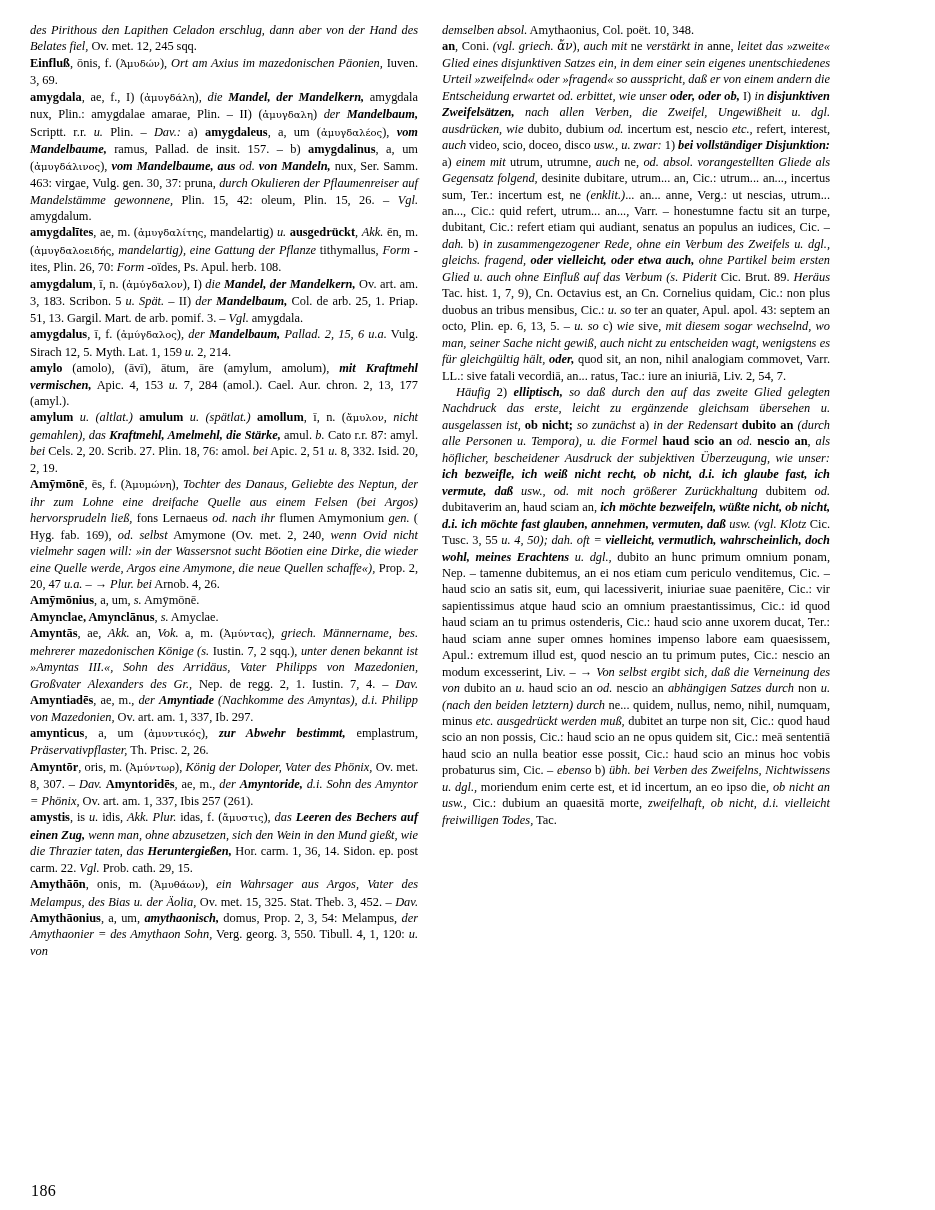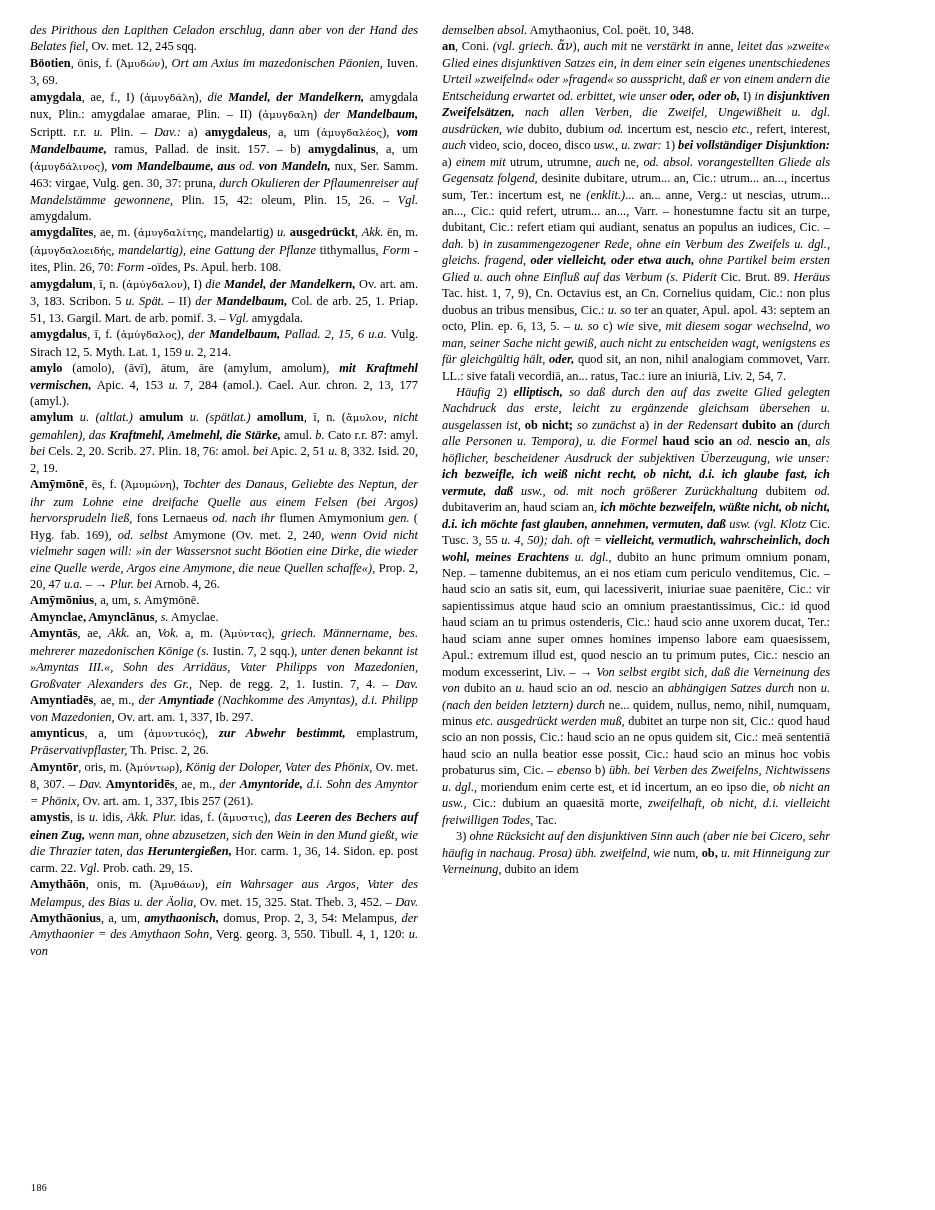--- a/index.html
+++ b/index.html
@@ -68,55 +68,54 @@
   }
   .gr-i {
     font-family: "DejaVu Serif", "Liberation Serif", serif;
     font-style: italic;
     font-size: 12px;
   }
   .pagenum {
     position: absolute;
     left: 31px;
     top: 1182px;
-    font-size: 10px;
+    font-size: 16px;
     font-family: "Liberation Serif", "DejaVu Serif", serif;
     color: #000;
     letter-spacing: 0.4px;
   }
 </style>
 </head>
 <body>
 
 <div id="page">
 
   <div class="columns">
 
     <div class="column" id="col-left">
         <p class="entry hang"><i>des Pirithous den Lapithen Celadon erschlug, dann aber von der Hand des Belates fiel,</i> Ov. met. 12, 245 sqq.</p>
-        <p class="entry hang"><b>Böotien</b>, ōnis, f. (<span class="gr">Ἀμυδών</span>), <i>Ort am Axius im mazedonischen Päonien,</i> Iuven. 3, 69.</p>
+        <p class="entry hang"><b>Einfluß</b>, ōnis, f. (<span class="gr">Ἀμυδών</span>), <i>Ort am Axius im mazedonischen Päonien,</i> Iuven. 3, 69.</p>
         <p class="entry hang"><b>amygdala</b>, ae, f., I) (<span class="gr">ἀμυγδάλη</span>), <i>die <b>Mandel, der Mandelkern,</b></i> amygdala nux, Plin.: amygdalae amarae, Plin. – II) (<span class="gr">ἀμυγδαλη</span>) <i>der <b>Mandelbaum,</b></i> Scriptt. r.r. <i>u.</i> Plin. – <i>Dav.:</i> a) <b>amygdaleus</b>, a, um (<span class="gr">ἀμυγδαλέος</span>), <b><i>vom Mandelbaume,</i></b> ramus, Pallad. de insit. 157. – b) <b>amygdalinus</b>, a, um (<span class="gr">ἀμυγδάλινος</span>), <b><i>vom Mandelbaume, aus</i></b> <i>od.</i> <b><i>von Mandeln,</i></b> nux, Ser. Samm. 463: virgae, Vulg. gen. 30, 37: pruna, <i>durch Okulieren der Pflaumenreiser auf Mandelstämme gewonnene,</i> Plin. 15, 42: oleum, Plin. 15, 26. – <i>Vgl.</i> amygdalum.</p>
         <p class="entry hang"><b>amygdalītes</b>, ae, m. (<span class="gr">ἀμυγδαλίτης</span>, mandelartig) <i>u.</i> <b>ausgedrückt</b>, <i>Akk.</i> ēn, m. (<span class="gr">ἀμυγδαλοειδής</span>, <i>mandelartig), eine Gattung der Pflanze</i> tithymallus, <i>Form</i> -ites, Plin. 26, 70: <i>Form</i> -oïdes, Ps. Apul. herb. 108.</p>
         <p class="entry hang"><b>amygdalum</b>, ī, n. (<span class="gr">ἀμύγδαλον</span>), I) <i>die <b>Mandel, der Mandelkern,</b></i> Ov. art. am. 3, 183. Scribon. 5 <i>u. Spät.</i> – II) <i>der <b>Mandelbaum,</b></i> Col. de arb. 25, 1. Priap. 51, 13. Gargil. Mart. de arb. pomif. 3. – <i>Vgl.</i> amygdala.</p>
         <p class="entry hang"><b>amygdalus</b>, ī, f. (<span class="gr">ἀμύγδαλος</span>), <i>der <b>Mandelbaum,</b> Pallad. 2, 15, 6 u.a.</i> Vulg. Sirach 12, 5. Myth. Lat. 1, 159 <i>u.</i> 2, 214.</p>
         <p class="entry hang"><b>amylo</b> (amolo), (āvī), ātum, āre (amylum, amolum), <b><i>mit Kraftmehl vermischen,</i></b> Apic. 4, 153 <i>u.</i> 7, 284 (amol.). Cael. Aur. chron. 2, 13, 177 (amyl.).</p>
         <p class="entry hang"><b>amylum</b> <i>u. (altlat.)</i> <b>amulum</b> <i>u. (spätlat.)</i> <b>amollum</b>, ī, n. (<span class="gr">ἄμυλον</span>, <i>nicht gemahlen), das</i> <b><i>Kraftmehl, Amelmehl, die Stärke,</i></b> amul. <i>b.</i> Cato r.r. 87: amyl. <i>bei</i> Cels. 2, 20. Scrib. 27. Plin. 18, 76: amol. <i>bei</i> Apic. 2, 51 <i>u.</i> 8, 332. Isid. 20, 2, 19.</p>
         <p class="entry hang"><b>Amȳmōnē</b>, ēs, f. (<span class="gr">Ἀμυμώνη</span>), <i>Tochter des Danaus, Geliebte des Neptun, der ihr zum Lohne eine dreifache Quelle aus einem Felsen (bei Argos) hervorsprudeln ließ,</i> fons Lernaeus <i>od. nach ihr</i> flumen Amymonium <i>gen.</i> ( Hyg. fab. 169), <i>od. selbst</i> Amymone (Ov. met. 2, 240, <i>wenn Ovid nicht vielmehr sagen will: »in der Wassersnot sucht Böotien eine Dirke, die wieder eine Quelle werde, Argos eine Amymone, die neue Quellen schaffe«),</i> Prop. 2, 20, 47 <i>u.a.</i> – → <i>Plur. bei</i> Arnob. 4, 26.</p>
         <p class="entry hang"><b>Amȳmōnius</b>, a, um, <i>s.</i> Amȳmōnē.</p>
         <p class="entry hang"><b>Amynclae, Amynclānus</b>, <i>s.</i> Amyclae.</p>
         <p class="entry hang"><b>Amyntās</b>, ae, <i>Akk.</i> an, <i>Vok.</i> a, m. (<span class="gr">Ἀμύντας</span>), <i>griech. Männername, bes. mehrerer mazedonischen Könige (s.</i> Iustin. 7, 2 sqq.), <i>unter denen bekannt ist »Amyntas III.«, Sohn des Arridäus, Vater Philipps von Mazedonien, Großvater Alexanders des Gr.,</i> Nep. de regg. 2, 1. Iustin. 7, 4. – <i>Dav.</i> <b>Amyntiadēs</b>, ae, m., <i>der <b>Amyntiade</b> (Nachkomme des Amyntas), d.i. Philipp von Mazedonien,</i> Ov. art. am. 1, 337, Ib. 297.</p>
         <p class="entry hang"><b>amynticus</b>, a, um (<span class="gr">ἀμυντικός</span>), <b><i>zur Abwehr bestimmt,</i></b> emplastrum, <i>Präservativpflaster,</i> Th. Prisc. 2, 26.</p>
         <p class="entry hang"><b>Amyntōr</b>, oris, m. (<span class="gr">Ἀμύντωρ</span>), <i>König der Doloper, Vater des Phönix,</i> Ov. met. 8, 307. – <i>Dav.</i> <b>Amyntoridēs</b>, ae, m., <i>der <b>Amyntoride,</b> d.i. Sohn des Amyntor = Phönix,</i> Ov. art. am. 1, 337, Ibis 257 (261).</p>
         <p class="entry hang"><b>amystis</b>, is <i>u.</i> idis, <i>Akk. Plur.</i> idas, f. (<span class="gr">ἄμυστις</span>), <i>das <b>Leeren des Bechers auf einen Zug,</b> wenn man, ohne abzusetzen, sich den Wein in den Mund gießt, wie die Thrazier taten, das <b>Heruntergießen,</b></i> Hor. carm. 1, 36, 14. Sidon. ep. post carm. 22. <i>Vgl.</i> Prob. cath. 29, 15.</p>
         <p class="entry hang"><b>Amythāōn</b>, onis, m. (<span class="gr">Ἀμυθάων</span>), <i>ein Wahrsager aus Argos, Vater des Melampus, des Bias u. der Äolia,</i> Ov. met. 15, 325. Stat. Theb. 3, 452. – <i>Dav.</i> <b>Amythāonius</b>, a, um, <b><i>amythaonisch,</i></b> domus, Prop. 2, 3, 54: Melampus, <i>der Amythaonier = des Amythaon Sohn,</i> Verg. georg. 3, 550. Tibull. 4, 1, 120: <i>u. von</i></p>
       </div>
     <div class="column" id="col-right">
         <p class="entry hang"><i>demselben absol.</i> Amythaonius, Col. poët. 10, 348.</p>
         <p class="entry hang"><b>an</b>, Coni. <i>(vgl. griech.</i> <span class="gr-i">ἄν</span>), <i>auch mit</i> ne <i>verstärkt in</i> anne, <i>leitet das »zweite« Glied eines disjunktiven Satzes ein, in dem einer sein eigenes unentschiedenes Urteil »zweifelnd« oder »fragend« so ausspricht, daß er von einem andern die Entscheidung erwartet od. erbittet, wie unser <b>oder, oder ob,</b></i> I) <i>in <b>disjunktiven Zweifelsätzen,</b> nach allen Verben, die Zweifel, Ungewißheit u. dgl. ausdrücken, wie</i> dubito, dubium <i>od.</i> incertum est, nescio <i>etc.,</i> refert, interest, <i>auch</i> video, scio, doceo, disco <i>usw., u. zwar:</i> 1) <b><i>bei vollständiger Disjunktion:</i></b> a) <i>einem mit</i> utrum, utrumne, <i>auch</i> ne, <i>od. absol. vorangestellten Gliede als Gegensatz folgend,</i> desinite dubitare, utrum... an, Cic.: utrum... an..., incertus sum, Ter.: incertum est, ne <i>(enklit.)</i>... an... anne, Verg.: ut nescias, utrum... an..., Cic.: quid refert, utrum... an..., Varr. – honestumne factu sit an turpe, dubitant, Cic.: refert etiam qui audiant, senatus an populus an iudices, Cic. – <i>dah.</i> b) <i>in zusammengezogener Rede, ohne ein Verbum des Zweifels u. dgl., gleichs. fragend,</i> <b><i>oder vielleicht, oder etwa auch,</i></b> <i>ohne Partikel beim ersten Glied u. auch ohne Einfluß auf das Verbum (s. Piderit</i> Cic. Brut. 89. <i>Heräus</i> Tac. hist. 1, 7, 9), Cn. Octavius est, an Cn. Cornelius quidam, Cic.: non plus duobus an tribus mensibus, Cic.: <i>u. so</i> ter an quater, Apul. apol. 43: septem an octo, Plin. ep. 6, 13, 5. – <i>u. so</i> c) <i>wie</i> sive, <i>mit diesem sogar wechselnd, wo man, seiner Sache nicht gewiß, auch nicht zu entscheiden wagt, wenigstens es für gleichgültig hält,</i> <b><i>oder,</i></b> quod sit, an non, nihil analogiam commovet, Varr. LL.: sive fatali vecordiā, an... ratus, Tac.: iure an iniuriā, Liv. 2, 54, 7.</p>
         <p class="entry indent-first"><i>Häufig</i> 2) <b><i>elliptisch,</i></b> <i>so daß durch den auf das zweite Glied gelegten Nachdruck das erste, leicht zu ergänzende gleichsam übersehen u. ausgelassen ist,</i> <b>ob nicht;</b> <i>so zunächst</i> a) <i>in der Redensart</i> <b>dubito an</b> <i>(durch alle Personen u. Tempora), u. die Formel</i> <b>haud scio an</b> <i>od.</i> <b>nescio an</b>, <i>als höflicher, bescheidener Ausdruck der subjektiven Überzeugung, wie unser:</i> <b><i>ich bezweifle, ich weiß nicht recht, ob nicht, d.i. ich glaube fast, ich vermute, daß</i></b> <i>usw., od. mit noch größerer Zurückhaltung</i> dubitem <i>od.</i> dubitaverim an, haud sciam an, <b><i>ich möchte bezweifeln, wüßte nicht, ob nicht, d.i. ich möchte fast glauben, annehmen, vermuten, daß</i></b> <i>usw. (vgl. Klotz</i> Cic. Tusc. 3, 55 <i>u. 4, 50); dah. oft = <b>vielleicht, vermutlich, wahrscheinlich, doch wohl, meines Erachtens</b> u. dgl.,</i> dubito an hunc primum omnium ponam, Nep. – tamenne dubitemus, an ei nos etiam cum periculo venditemus, Cic. – haud scio an satis sit, eum, qui lacessiverit, iniuriae suae paenitēre, Cic.: vir sapientissimus atque haud scio an omnium praestantissimus, Cic.: id quod haud sciam an tu primus ostenderis, Cic.: haud scio anne uxorem ducat, Ter.: haud sciam anne super omnes homines impenso labore eam quaesissem, Apul.: extremum illud est, quod nescio an tu primum putes, Cic.: nescio an modum excesserint, Liv. – → <i>Von selbst ergibt sich, daß die Verneinung des von</i> dubito an <i>u.</i> haud scio an <i>od.</i> nescio an <i>abhängigen Satzes durch</i> non <i>u. (nach den beiden letztern) durch</i> ne... quidem, nullus, nemo, nihil, numquam, minus <i>etc. ausgedrückt werden muß,</i> dubitet an turpe non sit, Cic.: quod haud scio an non possis, Cic.: haud scio an ne opus quidem sit, Cic.: meā sententiā haud scio an nulla beatior esse possit, Cic.: haud scio an minus hoc vobis probaturus sim, Cic. – <i>ebenso</i> b) <i>übh. bei Verben des Zweifelns, Nichtwissens u. dgl.,</i> moriendum enim certe est, et id incertum, an eo ipso die, <i>ob nicht an usw.,</i> Cic.: dubium an quaesitā morte, <i>zweifelhaft, ob nicht, d.i. vielleicht freiwilligen Todes,</i> Tac.</p>
-        <p class="entry indent-first">3) <i>ohne Rücksicht auf den disjunktiven Sinn auch (aber nie bei Cicero, sehr häufig in nachaug. Prosa) übh. zweifelnd, wie</i> num, <b>ob,</b> <i>u. mit Hinneigung zur Verneinung,</i> dubito an idem</p>
       </div>
 
   </div>
 
   <div class="pagenum">186</div>
 
 </div>
 
 </body></html>

